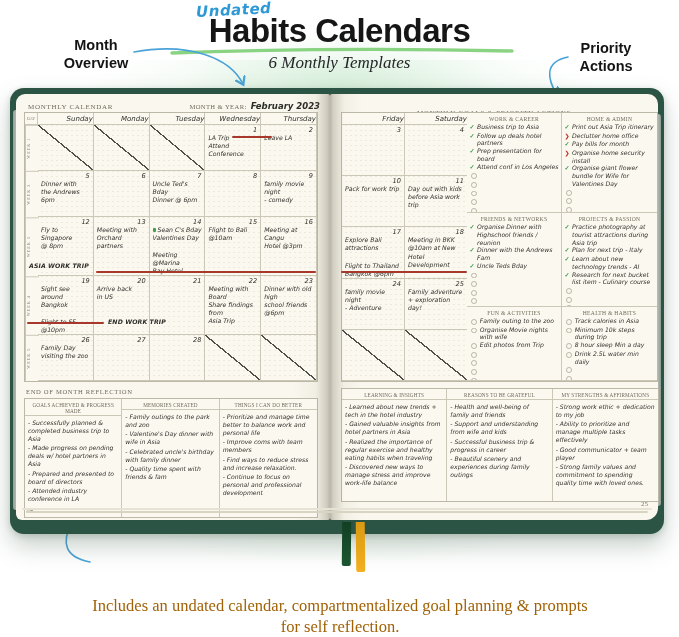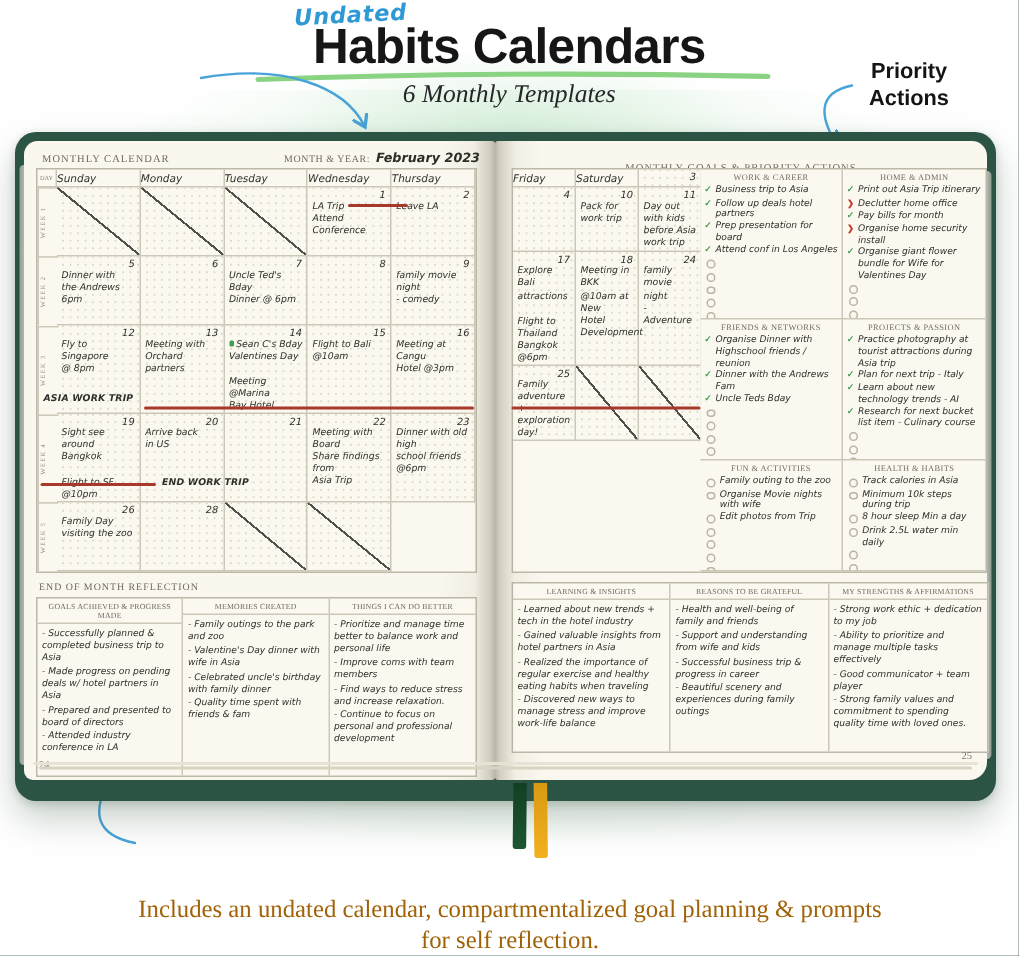--- a/index.html
+++ b/index.html
@@ -54,25 +54,25 @@
   .pg-head-r .ph{font-size:7px;letter-spacing:.10em;}
   .pagenum{position:absolute;font-family:"Liberation Serif",serif;font-size:7px;color:#7b776a;}
   .pn-l{left:10px;bottom:6px;}
   .pn-r{right:10px;bottom:12px;}
 
   
   #left-grid{position:absolute;left:8px;top:18px;width:292px;height:268px;display:grid;
     grid-template-columns:13px repeat(5,1fr);grid-template-rows:12px repeat(5,1fr);
     border:1px solid #bcb8a8;background:#fbf8f0;}
   #right-grid{position:absolute;left:11px;top:18px;width:126px;height:268px;display:grid;
-    grid-template-columns:repeat(3,1fr);grid-template-rows:12px repeat(5,1fr);
+    grid-template-columns:repeat(2,1fr);grid-template-rows:12px repeat(5,1fr);
     border:1px solid #bcb8a8;background:#fbf8f0;}
   .gcell{position:relative;border-right:1px solid #ccc8b8;border-bottom:1px solid #ccc8b8;min-width:0;}
   .cellbg{background-image:radial-gradient(#ddd9c9 .55px,rgba(0,0,0,0) .6px);background-size:5px 5px;background-position:1.5px 3px;}
-  .dh{font-size:7px;text-align:left;line-height:12px;color:#2f2f29;}
+  .dh{font-size:7px;text-align:right;line-height:12px;color:#2f2f29;}
   .corner{font-size:4.2px;line-height:12px;text-align:center;letter-spacing:0;color:#8d897b;}
   .wk{writing-mode:vertical-rl;transform:rotate(180deg);font-size:4.3px;letter-spacing:.9px;color:#8d897b;text-align:center;width:13px;}
   .cnum{position:absolute;top:1px;right:3px;font-size:6.6px;color:#2f2f29;}
   .ct{margin:9px 2px 0 3px;font-size:6.2px;line-height:1.3;white-space:pre-line;color:#30302a;}
   .ct2{margin-top:9px;}
   .dot{display:inline-block;width:3.4px;height:3.4px;border-radius:1px;background:#3f9e4f;margin-right:1.5px;vertical-align:middle;}
   .crossed::after{content:"";position:absolute;inset:0;
     background:linear-gradient(to top right,rgba(0,0,0,0) calc(50% - .7px),#50504a calc(50% - .7px),#50504a calc(50% + .7px),rgba(0,0,0,0) calc(50% + .7px));}
 
   
@@ -112,20 +112,21 @@
   <div class="glow"></div>
   <div class="glow2"></div>
 
   <div class="undated">Undated</div>
   <div class="hero-title">Habits Calendars</div>
   <svg class="swoosh" width="348" height="12" viewBox="0 0 348 12">
     <path d="M4,8 Q170,2 344,6" fill="none" stroke="#83d17b" stroke-width="3.4" stroke-linecap="round" opacity="0.95"></path>
   </svg>
   <div class="hero-sub">6 Monthly Templates</div>
 
+  <div class="callout co-month">Month Overview</div>
   <div class="callout co-priority">Priority Actions</div>
   <svg class="arrows" width="679" height="637" viewBox="0 0 679 637">
     <defs>
       <marker id="ah" markerWidth="7" markerHeight="7" refX="4.5" refY="3.5" orient="auto">
         <path d="M0.5,0.5 L5,3.5 L0.5,6.5" fill="none" stroke="#4aa3d8" stroke-width="1.4" stroke-linecap="round"></path>
       </marker>
     </defs>
     <path d="M134,52 C190,42 230,58 243,84" fill="none" stroke="#4aa3d8" stroke-width="1.6" stroke-linecap="round" marker-end="url(#ah)"></path>
     <path d="M568,57 C543,62 548,80 557,95" fill="none" stroke="#4aa3d8" stroke-width="1.6" stroke-linecap="round" marker-end="url(#ah)"></path>
     <path d="M90,562 C64,557 62,542 71,524" fill="none" stroke="#4aa3d8" stroke-width="1.6" stroke-linecap="round" marker-end="url(#ah)"></path>
@@ -241,20 +242,23 @@
               <div class="ct hw">Dinner with old high
 school friends @6pm</div>
             </div>
             <div class="gcell wk printed">WEEK 5</div>
             <div class="gcell cellbg">
               <span class="cnum hw">26</span>
               <div class="ct hw">Family Day
 visiting the zoo</div>
             </div>
             <div class="gcell cellbg">
+              <span class="cnum hw">27</span>
+            </div>
+            <div class="gcell cellbg">
               <span class="cnum hw">28</span>
             </div>
             <div class="gcell cellbg crossed"></div>
             <div class="gcell cellbg crossed"></div>
           </div>
 
         <div class="redline" style="left:216px;top:42px;width:40px;"></div>
         <div class="triplabel hw" style="left:13px;top:168px;">ASIA WORK TRIP</div>
         <div class="redline" style="left:80px;top:177px;width:220px;"></div>
         <div class="redline" style="left:11px;top:228px;width:77px;"></div>

